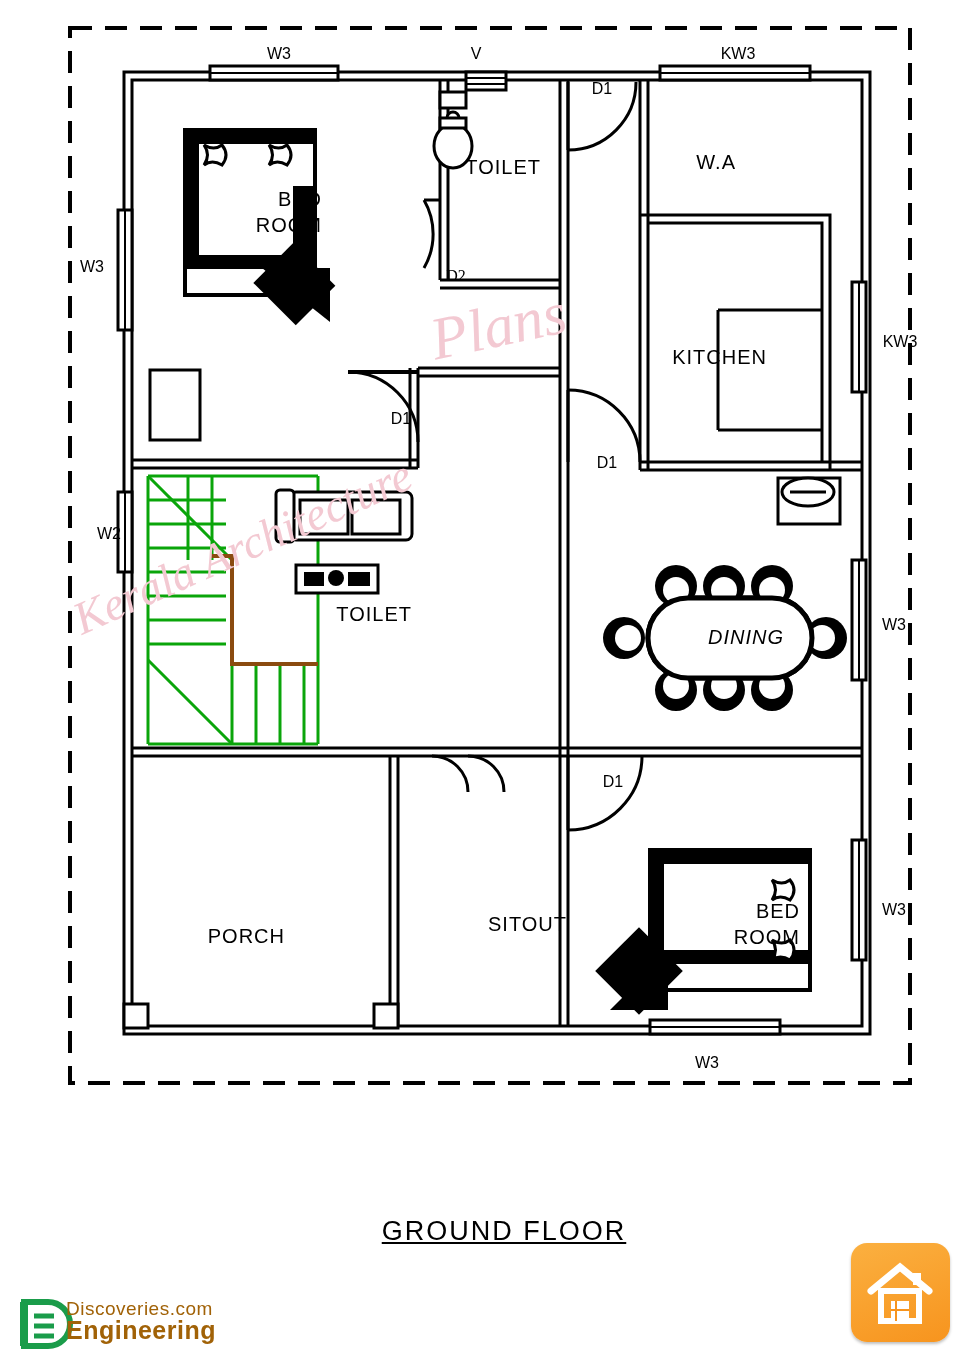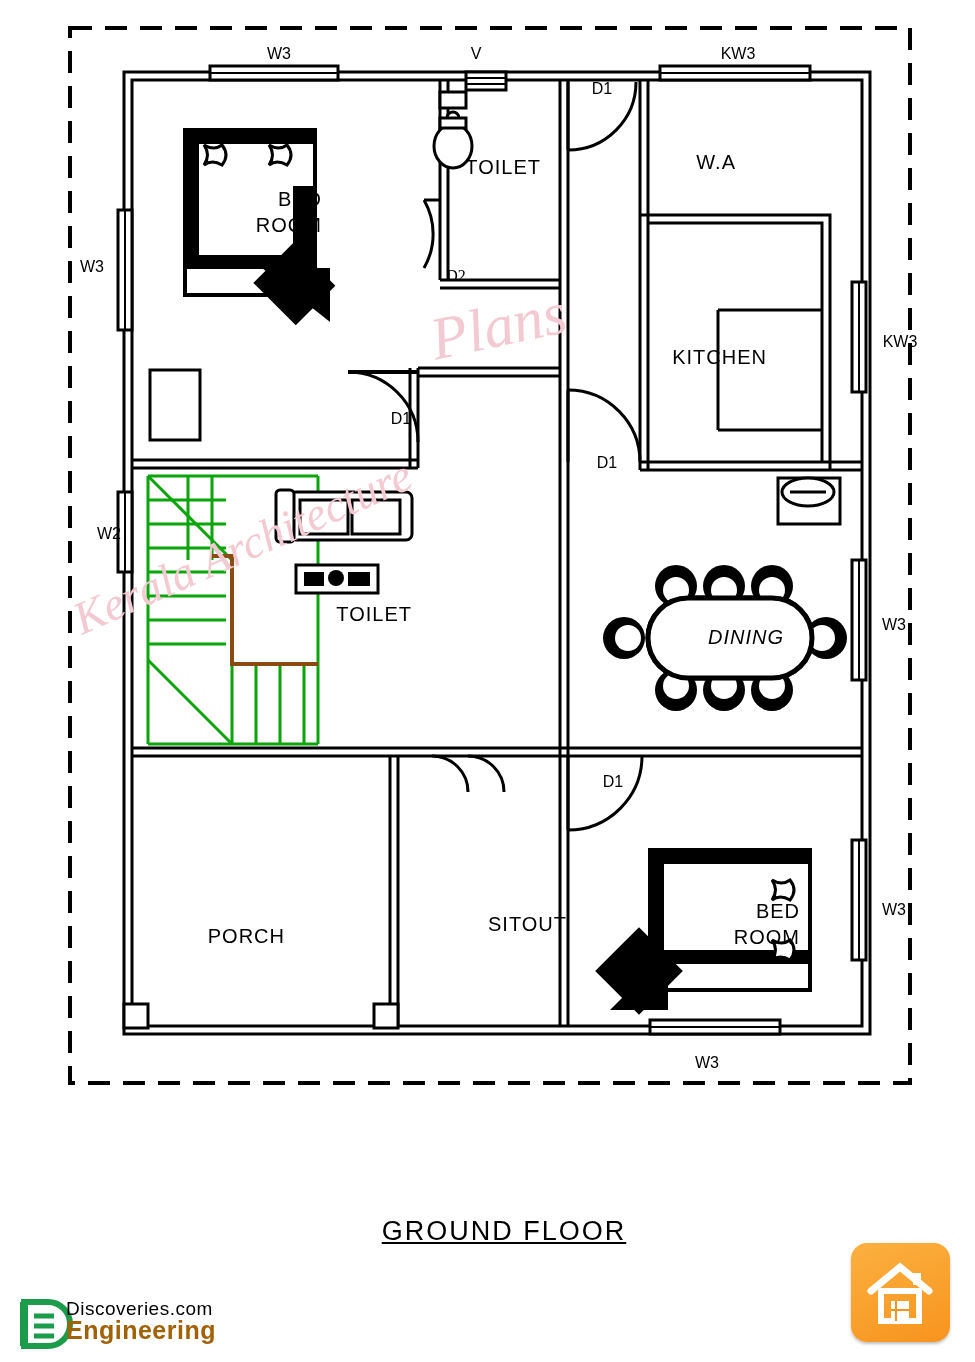--- a/index.html
+++ b/index.html
@@ -5,21 +5,21 @@
   html,body{margin:0;padding:0;background:#ffffff;}
   body{width:975px;height:1362px;position:relative;font-family:"Liberation Sans",sans-serif;color:#000;}
   #plan{position:absolute;left:0;top:0;width:975px;height:1362px;}
   .lbl{position:absolute;font-family:"Liberation Sans",sans-serif;color:#000;white-space:pre;}
   .room{font-size:20px;letter-spacing:1px;text-align:right;}
   .tag{font-size:16px;text-align:center;}
   .title{position:absolute;font-size:27px;letter-spacing:2px;text-decoration:underline;text-align:center;}
   .wm{position:absolute;color:#f3c9d2;font-family:"Liberation Serif",serif;font-style:italic;pointer-events:none;}
   #brand{position:absolute;left:14px;top:1296px;width:300px;height:56px;}
   #brandtxt{position:absolute;left:66px;top:1298px;font-family:"Liberation Sans",sans-serif;}
-  .b1{font-size:19px;color:#000000;letter-spacing:.5px;}
+  .b1{font-size:19px;color:#a16207;letter-spacing:.5px;}
   .b2{font-size:25px;color:#a16207;font-weight:bold;letter-spacing:.5px;margin-top:-4px;}
   #logo{position:absolute;left:851px;top:1243px;width:99px;height:99px;border-radius:16px;
         background:linear-gradient(160deg,#fbb040,#f7941e);box-shadow:0 2px 3px rgba(0,0,0,.25);}
 </style>
 </head>
 <body>
 
 <svg id="plan" viewBox="0 0 975 1362">
   <defs>
     <g id="pillow">

